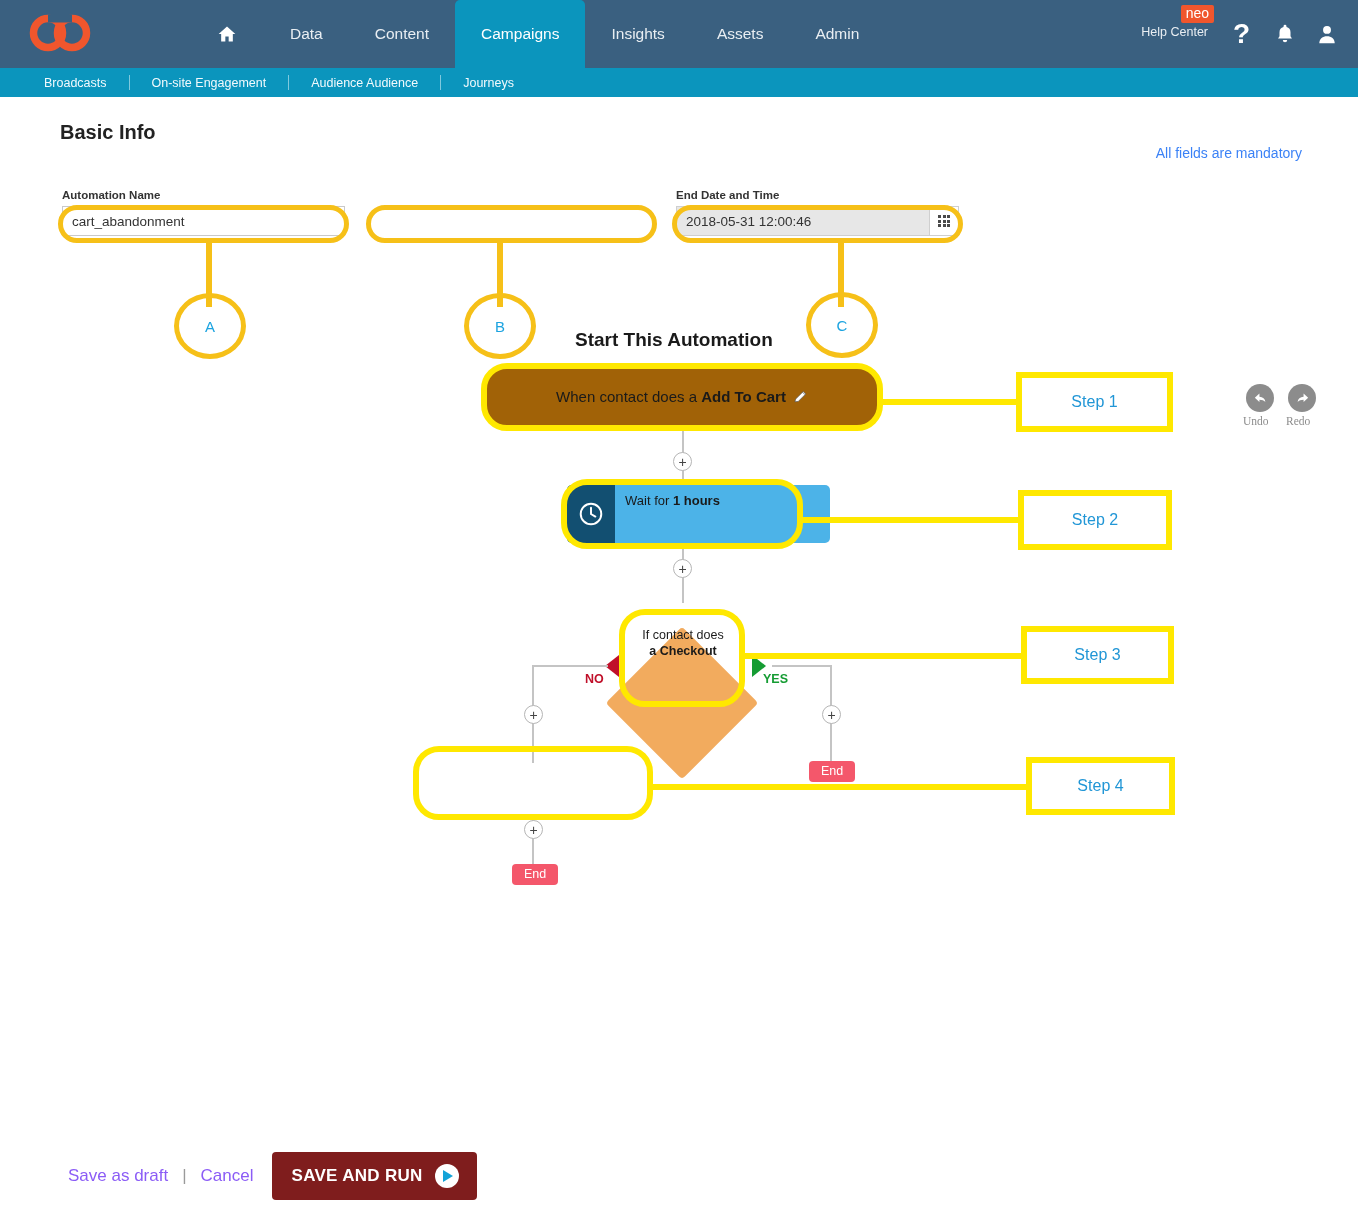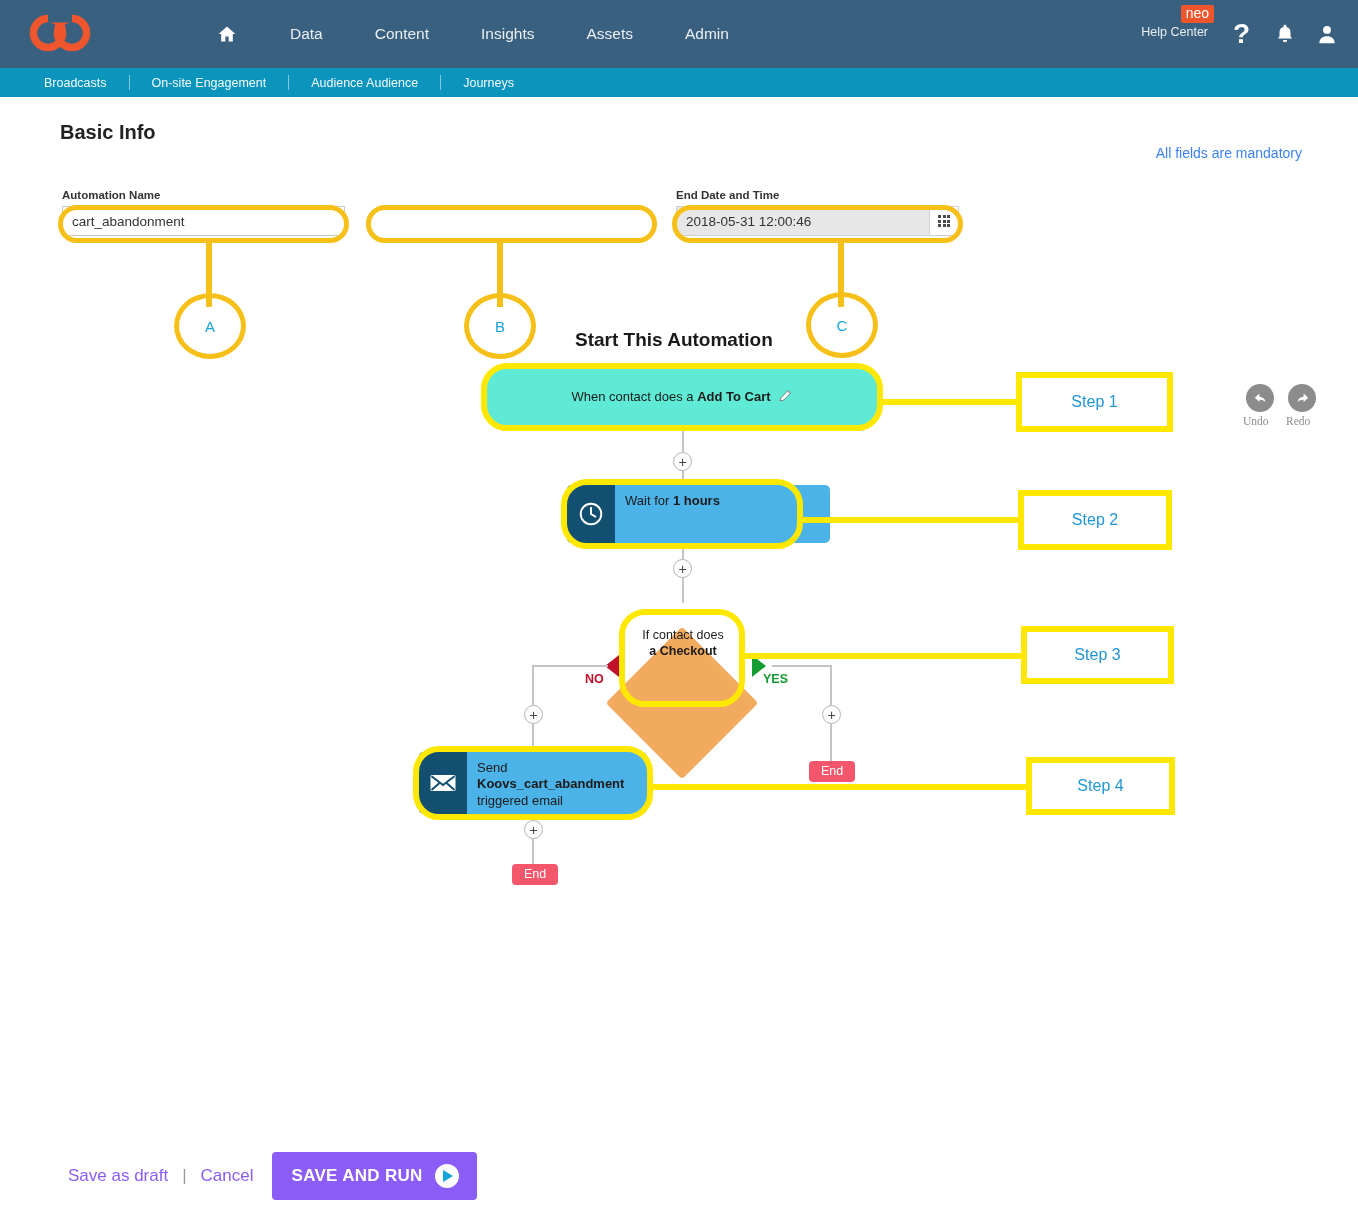--- a/index.html
+++ b/index.html
@@ -91,23 +91,23 @@
   }
 
   
   #flow { position:absolute; left:0; top:0; width:1358px; height:1108px; }
   .ftitle {
     position:absolute; font-size:19px; font-weight:bold; color:#1a1a1a;
   }
   .node { position:absolute; }
 
   .trigger {
-    background:#5eead4; border-radius:14px;
+    background:#a16207; border-radius:14px;
     display:flex; align-items:center; justify-content:center;
-    font-size:13px; color:#1a1a1a;
+    font-size:15px; color:#1a1a1a;
   }
   .pencil { display:inline-block; margin-left:7px; vertical-align:-2px; }
 
   .actionbox { display:flex; border-radius:5px; overflow:hidden; background:#4cb3e8; }
   .actionicon { width:48px; background:#124f71; display:flex; align-items:center; justify-content:center; flex:0 0 48px; }
   .actionbody { flex:1; padding:8px 10px; font-size:13px; color:#1a1a1a; line-height:1.25; }
 
   .diamond {
     background:#f2ab5e;
     transform:rotate(45deg);
@@ -154,21 +154,21 @@
   
   #urwrap { position:absolute; }
   .urbtn { position:absolute; width:28px; height:28px; border-radius:50%; background:#8c8c8c; display:flex; align-items:center; justify-content:center; cursor:pointer; }
   .urlbl { position:absolute; font-size:11.5px; color:#8c8c8c; }
 
   
   #footer { position:absolute; left:68px; top:1055px; display:flex; align-items:center; }
   .flink { font-size:17px; color:#8b5cf6; cursor:pointer; }
   .fsep { margin:0 14px; color:#9a9a9a; font-size:17px; }
   #saverun {
-    margin-left:18px; background:#8b5cf6; color:#fff;
+    margin-left:18px; background:#7f1d1d; color:#fff;
     font-size:17px; font-weight:bold; letter-spacing:.3px;
     padding:12px 18px 12px 20px; border-radius:4px;
     display:flex; align-items:center; cursor:pointer; border:none;
     font-family:"Liberation Sans", sans-serif;
   }
   #saverun .playc {
     width:24px; height:24px; border-radius:50%; background:#fff;
     margin-left:12px; display:flex; align-items:center; justify-content:center;
   }
   #saverun .playt { width:0;height:0;border-top:6px solid transparent;border-bottom:6px solid transparent;border-left:10px solid #13a3d8; margin-left:3px;}
@@ -192,20 +192,23 @@
         <svg class="home-ic" viewBox="0 0 24 24" fill="#ffffff">
             <path d="M12 3 L22 12 h-3 v9 h-5 v-6 h-4 v6 H5 v-9 H2 Z"></path>
           </svg>
       </span>
     </div>
     <div class="navitem">
         <span>Data</span>
       </div>
     <div class="navitem">
         <span>Content</span>
+      </div>
+    <div class="navitem active">
+        <span>Campaigns</span>
       </div>
     <div class="navitem">
         <span>Insights</span>
       </div>
     <div class="navitem">
         <span>Assets</span>
       </div>
     <div class="navitem">
         <span>Admin</span>
       </div>
@@ -321,34 +324,20 @@
 
     <div class="conn" style="left:532px; top:568px; width:76px; height:2px;"></div>
     <div class="conn" style="left:532px; top:568px; width:2px; height:98px;"></div>
     <div class="plusnode" style="left:524px; top:608px;">+</div>
 
     <div class="conn" style="left:772px; top:568px; width:60px; height:2px;"></div>
     <div class="conn" style="left:830px; top:568px; width:2px; height:98px;"></div>
     <div class="plusnode" style="left:822px; top:608px;">+</div>
     <div class="endbadge" style="left:809px; top:664px;">End</div>
 
-    <div class="node actionbox" style="left:419px; top:655px; width:228px; height:62px;">
-      <div class="actionicon">
-        <svg width="28" height="22" viewBox="0 0 28 22">
-            <rect x="1.5" y="3" width="25" height="16" rx="1.5" fill="#ffffff"></rect>
-            <path d="M2.5 4.2 L14 13 L25.5 4.2" fill="none" stroke="#124f71" stroke-width="2"></path>
-            <path d="M2.5 18 L10.5 11 M25.5 18 L17.5 11" fill="none" stroke="#124f71" stroke-width="2"></path>
-          </svg>
-      </div>
-      <div class="actionbody">
-        <div>Send</div>
-        <div style="font-weight:bold">Koovs_cart_abandment</div>
-        <div>triggered email</div>
-      </div>
-    </div>
 
     <div class="conn" style="left:532px; top:717px; width:2px; height:52px;"></div>
     <div class="plusnode" style="left:524px; top:723px;">+</div>
     <div class="endbadge" style="left:512px; top:767px;">End</div>
   </div>
 
   <div id="annot">
 
     <div class="ringsq" style="left:58px; top:108px; width:291px; height:38px;"></div>
     <div class="ringsq" style="left:366px; top:108px; width:291px; height:38px;"></div>

